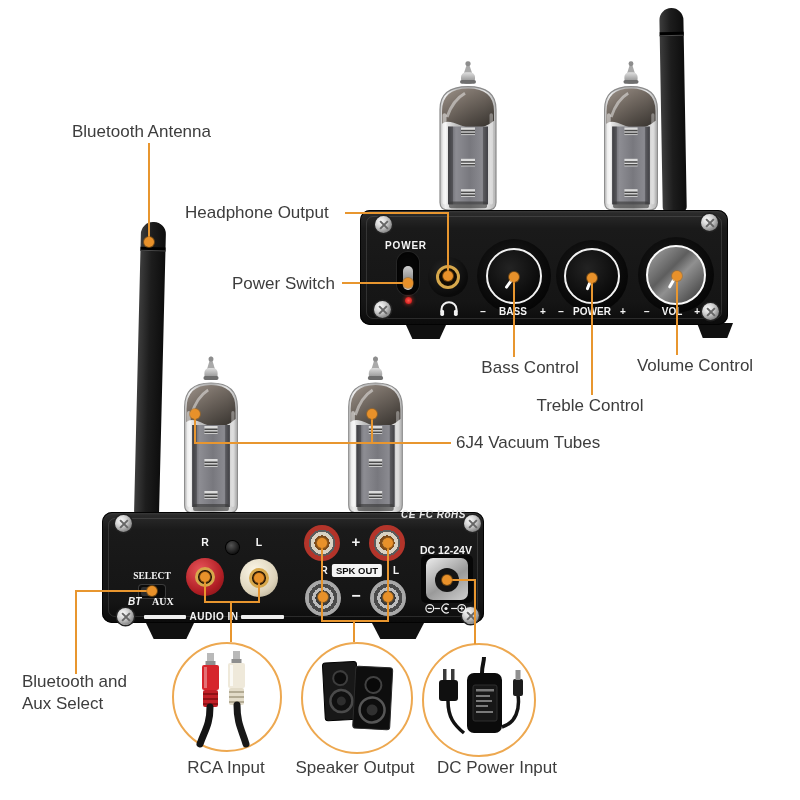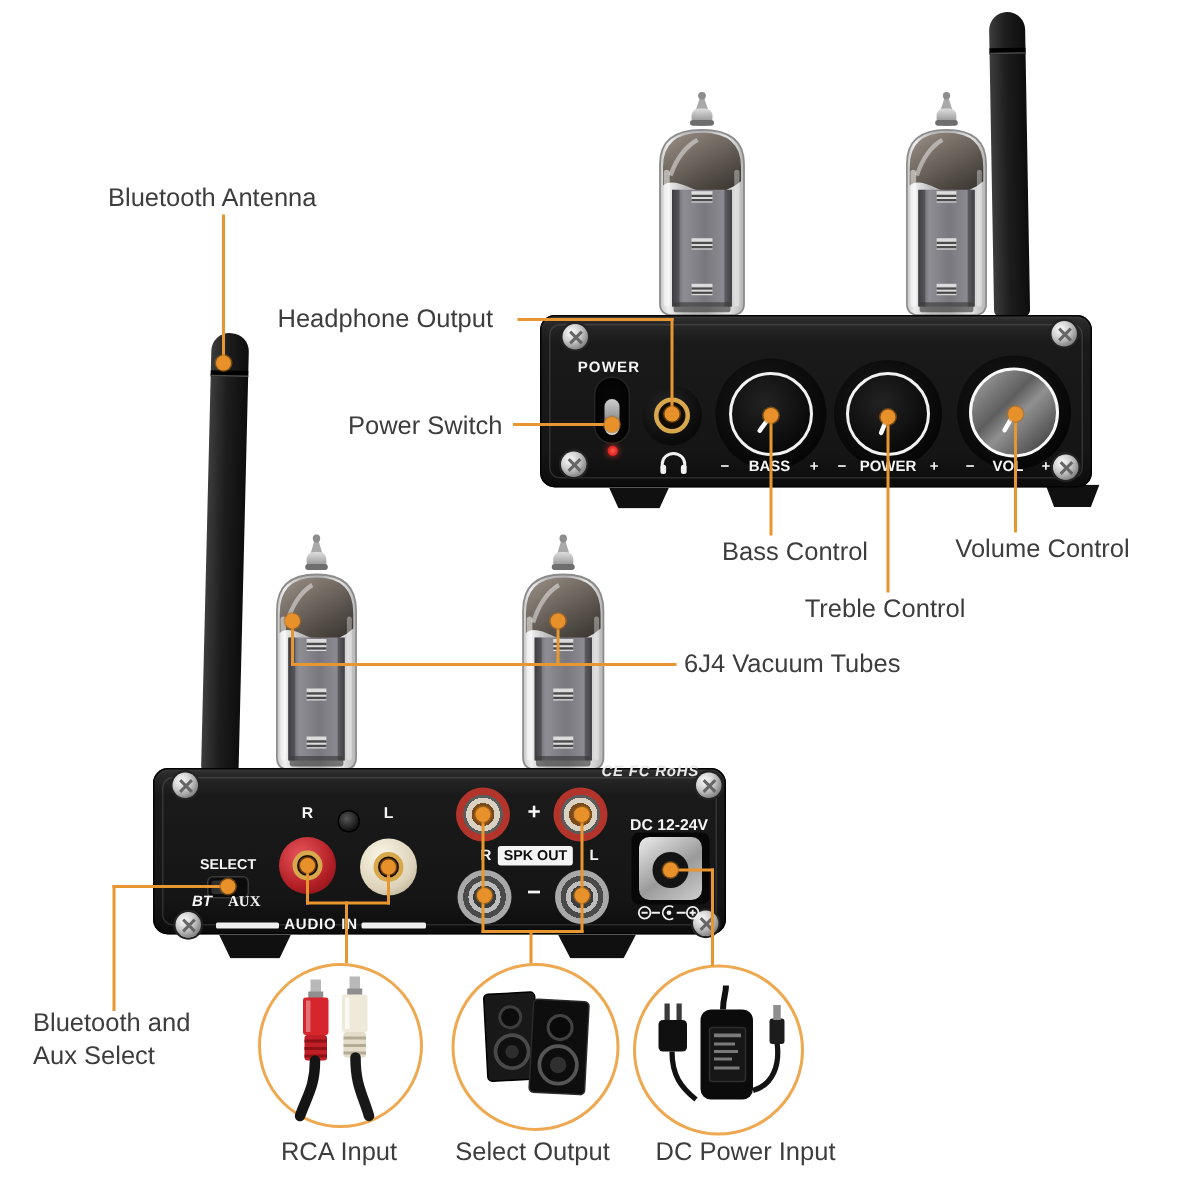--- a/index.html
+++ b/index.html
@@ -221,21 +221,21 @@
   <div class="foot" style="left:146px;top:623px;width:48px;height:16px;"></div>
   <div class="foot" style="left:372px;top:623px;width:52px;height:16px;"></div>
 
   <div class="screw" style="left:115px;top:515px;"></div>
   <div class="screw" style="left:464px;top:515px;"></div>
   <div class="screw" style="left:117px;top:608px;"></div>
   <div class="screw" style="left:462px;top:607px;"></div>
 
   <div class="ptxt" style="left:401px;top:509px;font-size:10px;font-style:italic;letter-spacing:.5px;color:#e8e8e8;">CE FC RoHS</div>
 
-  <div class="ptxt cx" style="left:152px;top:571px;font-size:9.5px;">SELECT</div>
+  <div class="ptxt cx" style="left:152px;top:571px;font-size:9.5px;font-family:Liberation Serif, serif;">SELECT</div>
   <div class="abs" style="left:139px;top:585px;width:26px;height:13px;border-radius:3px;background:#0b0b0b;box-shadow:0 0 0 1px #3a3a3a;z-index:7;">
     <div class="abs" style="left:2px;top:2px;width:11px;height:9px;border-radius:2px;background:#2e2e2e;"></div>
   </div>
   <div class="ptxt" style="left:128px;top:596px;font-size:10px;font-style:italic;">BT</div>
   <div class="ptxt" style="left:152px;top:596px;font-size:10px;font-family:Liberation Serif, serif;">AUX</div>
 
   <div class="ptxt cx" style="left:205px;top:536px;font-size:10.5px;">R</div>
   <div class="ptxt cx" style="left:259px;top:536px;font-size:10.5px;">L</div>
   <div class="ring" style="left:186px;top:558px;width:38px;height:38px;background:radial-gradient(circle at 38% 32%,#e8555a,#b01e24 62%,#701014);"></div>
   <div class="ring" style="left:195px;top:567px;width:20px;height:20px;border:3px solid #d7a84c;box-sizing:border-box;background:#160b03;"></div>
@@ -375,16 +375,16 @@
           <rect x="52" y="60" width="12" height="2"></rect>
           <rect x="52" y="66" width="17" height="2"></rect>
         </g>
       <path d="M78 82 C92 78 96 64 94 50" stroke="#131313" stroke-width="3.5" fill="none"></path>
       <rect x="89" y="34" width="10" height="17" rx="2" fill="#1c1c1c"></rect>
       <rect x="91.5" y="25" width="5" height="10" fill="#8f8f8f"></rect>
     </svg>
   </div>
 
   <div class="lbl cx" style="left:226px;top:758px;">RCA Input</div>
-  <div class="lbl cx" style="left:355px;top:758px;">Select Output</div>
+  <div class="lbl cx" style="left:355px;top:758px;">Speaker Output</div>
   <div class="lbl cx" style="left:497px;top:758px;">DC Power Input</div>
 
 </div>
 
 </body></html>

